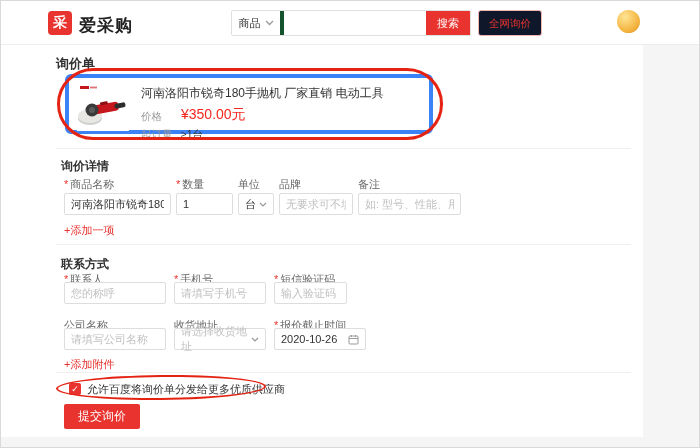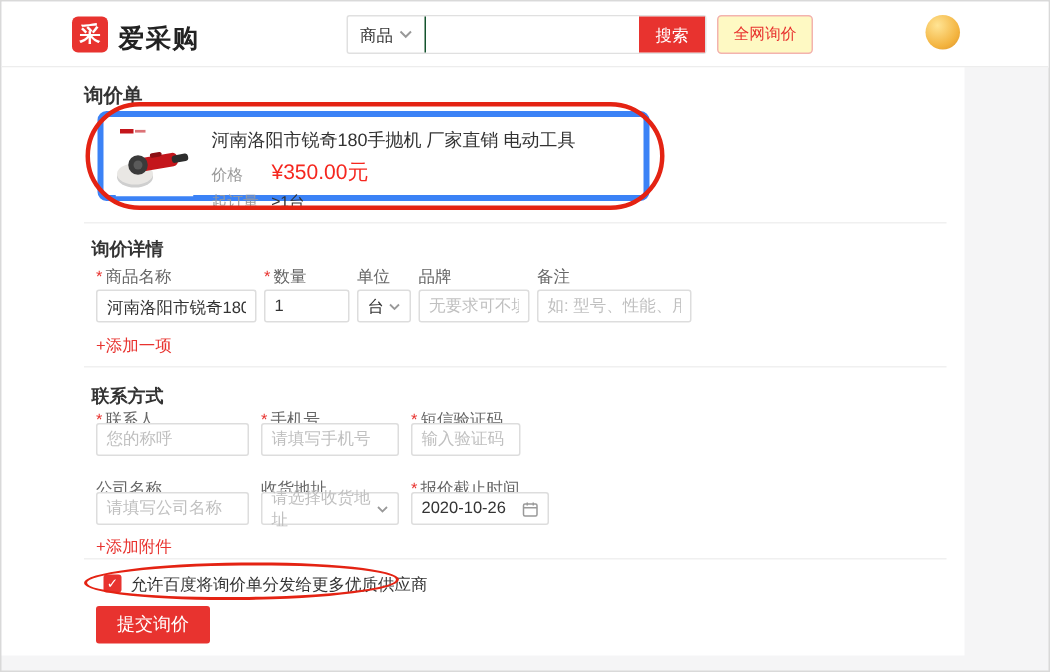--- a/index.html
+++ b/index.html
@@ -5,24 +5,24 @@
   * { margin:0; padding:0; box-sizing:border-box; }
   html,body { width:700px; height:448px; }
   body { font-family:"Liberation Sans","DejaVu Sans",sans-serif; background:#fff; }
   .screen { position:relative; width:700px; height:448px; background:#f5f5f6; border:1px solid #d9d9d9; overflow:hidden; }
 
   
   .header { position:absolute; left:0; top:0; width:700px; height:44px; background:#fff; border-bottom:1px solid #ededed; }
   .logo-badge { position:absolute; left:47px; top:10px; width:24px; height:24px; background:#e8332f; border-radius:4px; color:#fff; font-size:14px; font-weight:bold; display:flex; align-items:center; justify-content:center; }
   .brand { position:absolute; left:78px; top:13px; font-size:17px; font-weight:bold; color:#222; letter-spacing:1px; }
   .search-bar { position:absolute; left:230px; top:9px; width:240px; height:26px; border:1px solid #e0e0e0; border-radius:2px; display:flex; align-items:stretch; background:#fff; }
-  .search-cat { width:52px; display:flex; align-items:center; justify-content:center; gap:4px; font-size:11px; color:#333; border-right:1px solid #14532d; cursor:pointer; }
+  .search-cat { width:52px; display:flex; align-items:center; justify-content:center; gap:4px; font-size:11px; color:#333; border-right:4px solid #14532d; cursor:pointer; }
   .search-input { flex:1; border:none; outline:none; font-size:11px; padding:0 6px; min-width:0; }
   .search-btn { width:44px; background:#e8332f; color:#fff; border:none; font-size:11px; cursor:pointer; font-family:inherit; }
-  .quote-all { position:absolute; left:477px; top:9px; height:26px; padding:0 10px; border:1px solid #f3b3ae; border-radius:3px; background:#fef9c3; color:#e8332f; font-size:10.5px; line-height:24px; cursor:pointer; font-family:inherit; }
+  .quote-all { position:absolute; left:477px; top:9px; height:26px; padding:0 10px; border:1px solid #f3b3ae; border-radius:3px; background:#0f172a; color:#e8332f; font-size:10.5px; line-height:24px; cursor:pointer; font-family:inherit; }
   .avatar { position:absolute; left:616px; top:9px; width:23px; height:23px; border-radius:50%; background:radial-gradient(circle at 35% 30%, #ffe494, #f3b33e 65%, #d98f2b); cursor:pointer; }
 
   
   .main-card { position:absolute; left:0; top:44px; width:642px; height:392px; background:#fff; }
   .page-title { position:absolute; left:55px; top:54px; font-size:13px; font-weight:bold; color:#333; }
 
   
   .product-card { position:absolute; left:64px; top:73px; width:368px; height:60px; background:#fff; border:4px solid #3b82f6; border-radius:6px; display:flex; padding:5px 8px; cursor:pointer; }
   .product-img { width:52px; height:48px; flex:0 0 52px; }
   .product-info { margin-left:12px; padding-top:2px; }

